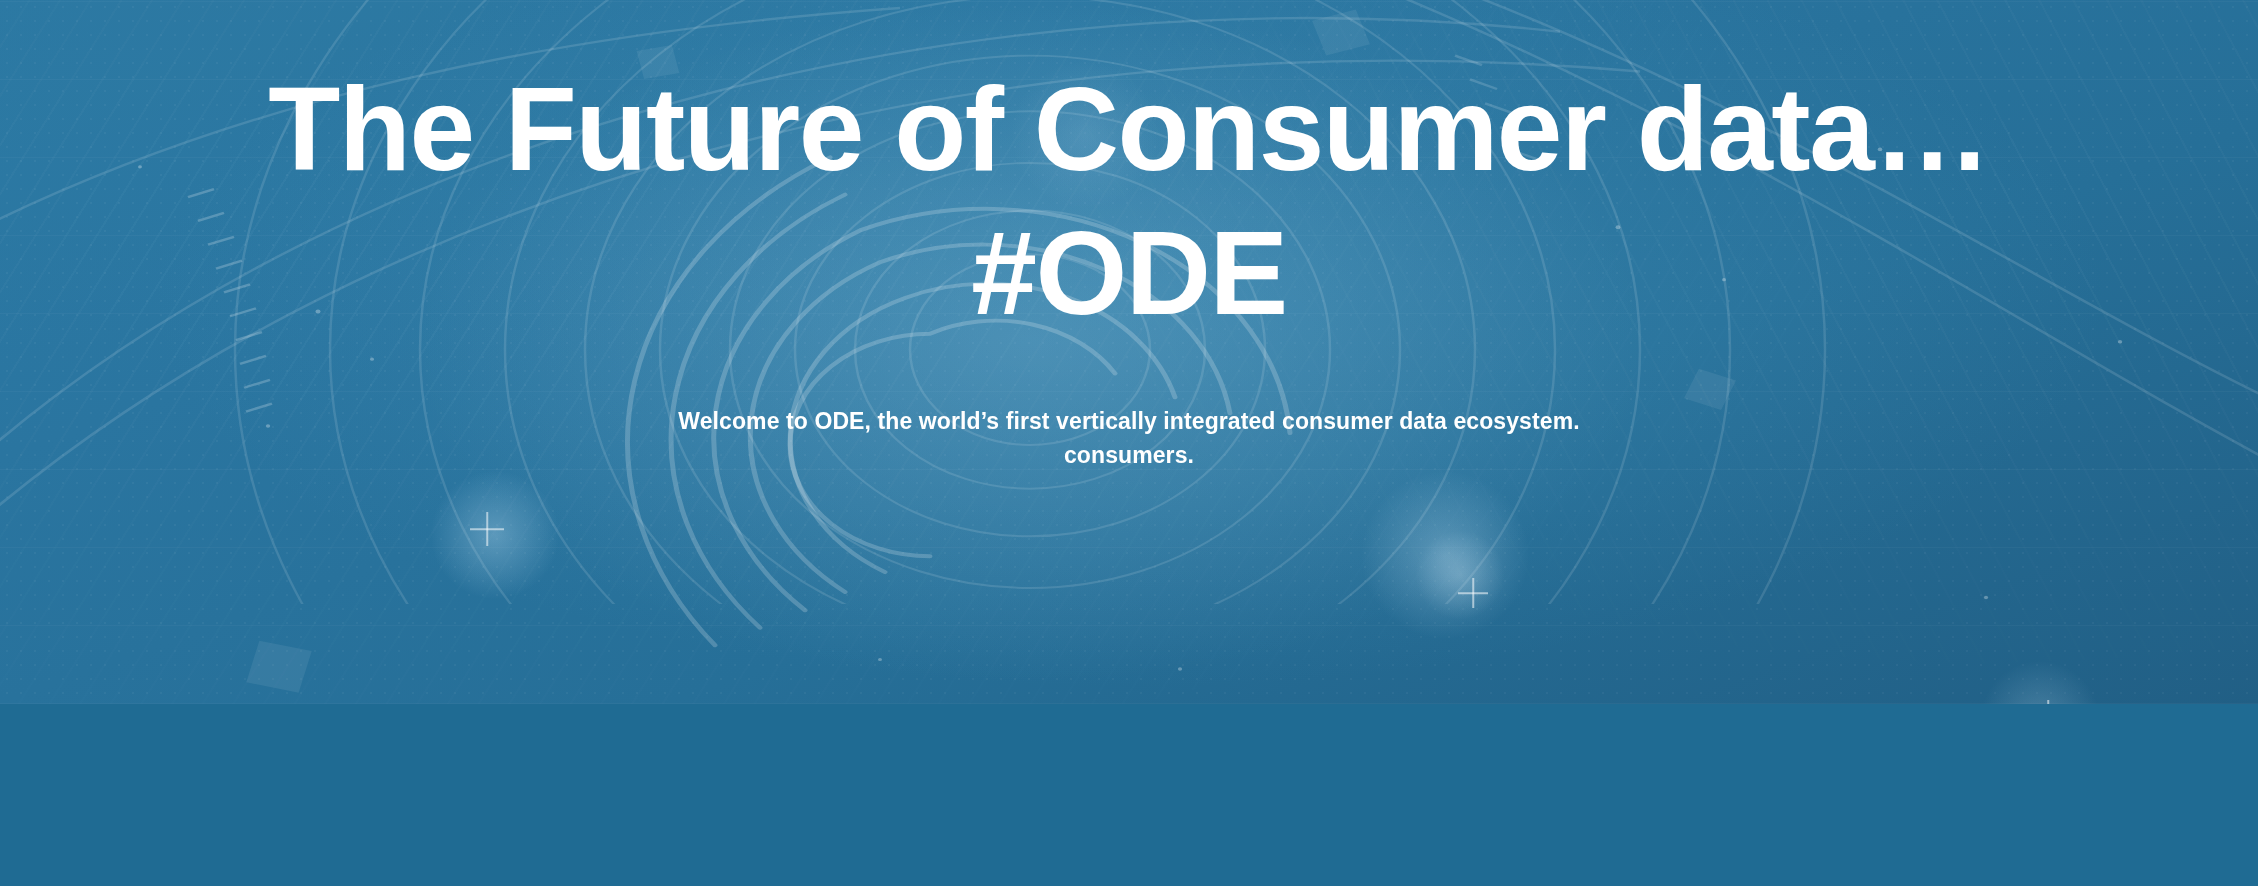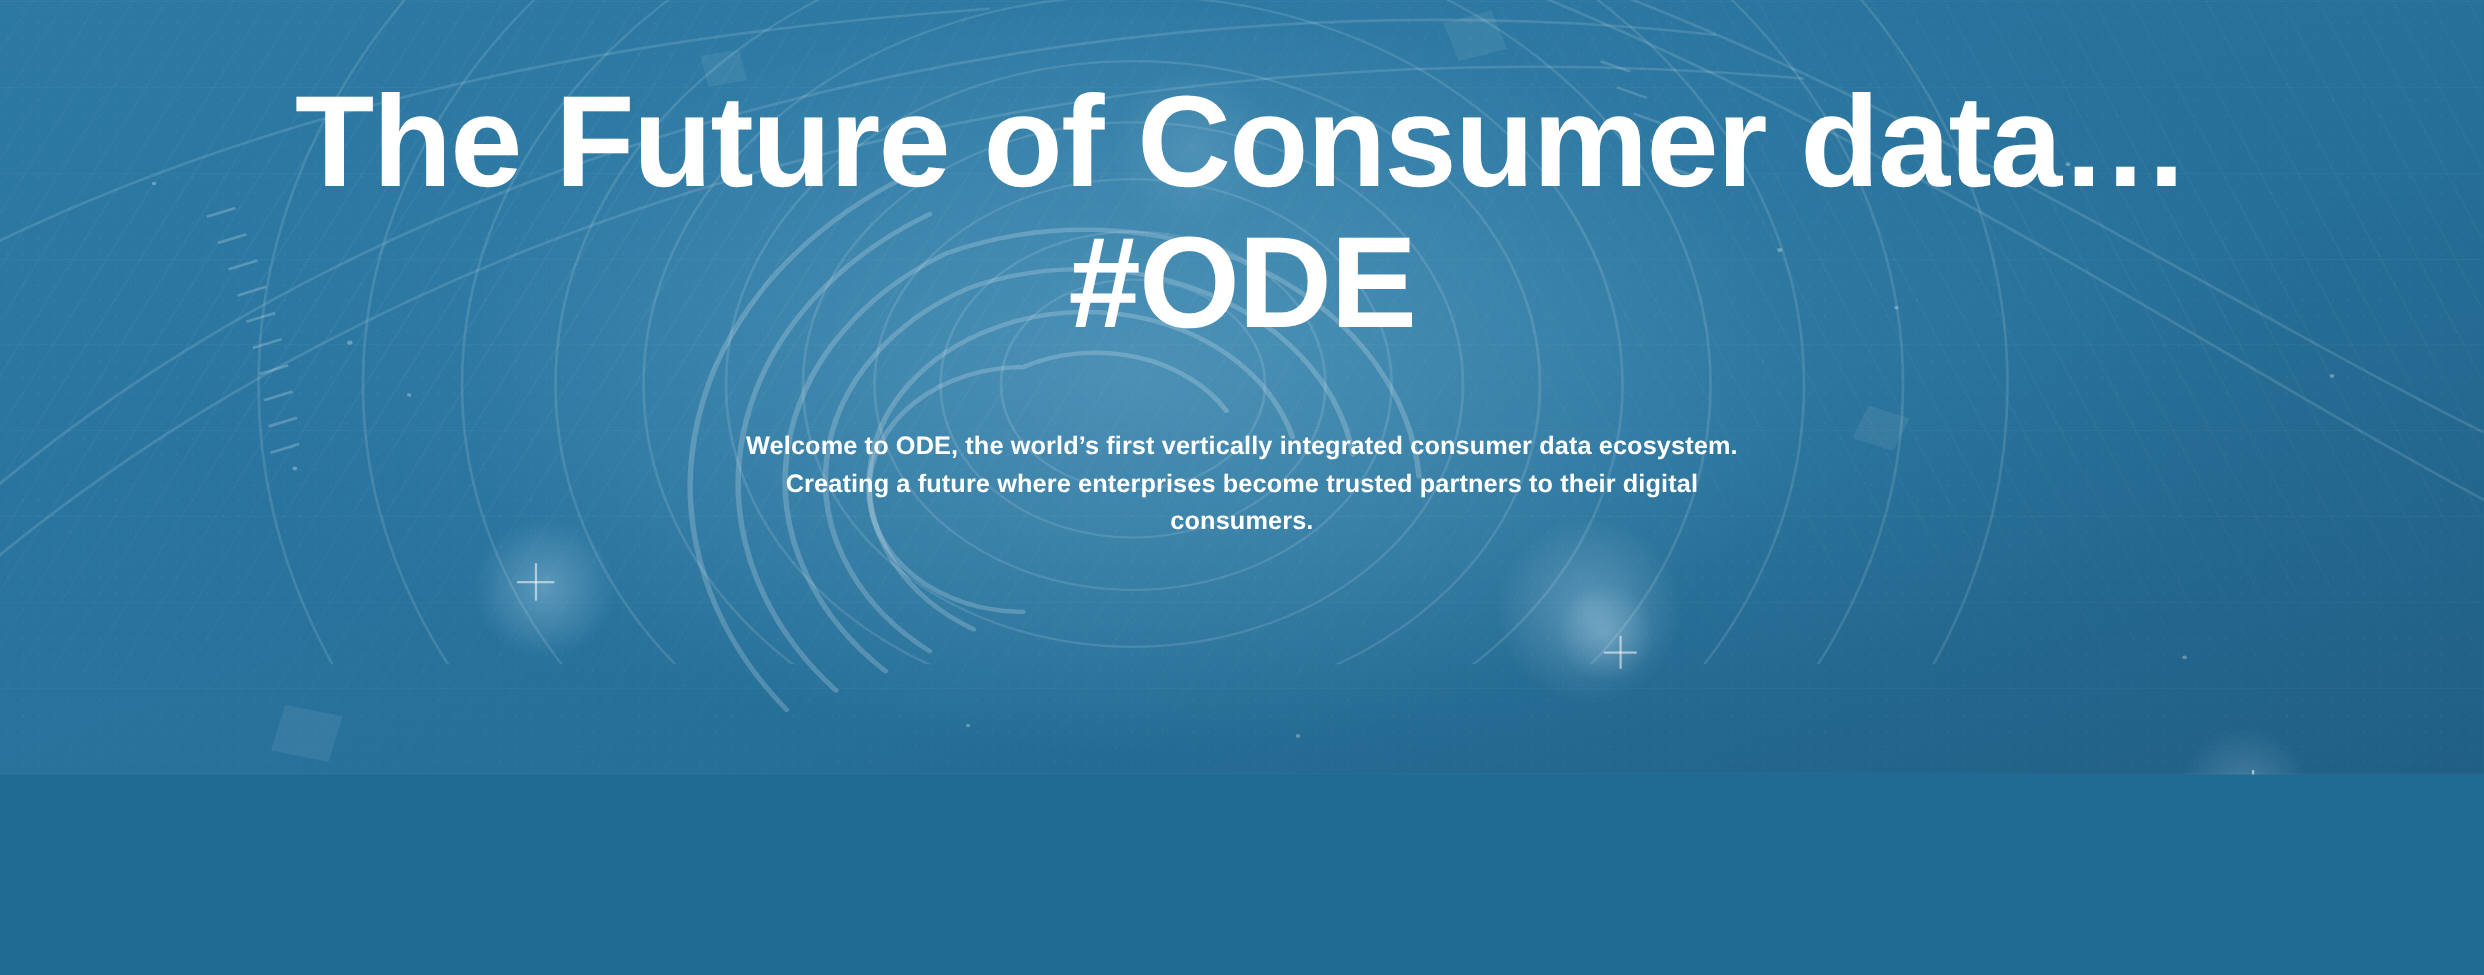--- a/index.html
+++ b/index.html
@@ -113,21 +113,21 @@
     font-family:"Liberation Sans", sans-serif;
     font-weight:700;
     font-size:116px;
     line-height:1.0;
     letter-spacing:-1.5px;
     text-rendering:optimizeLegibility;
   }
   .headline .hl-line { display:block; white-space:nowrap; }
   .hl-1 { font-size:118px; }
   .hl-2 { font-size:118px; margin-top:22px; }
-  .hl-3 { font-size:118px; margin-top:10px; }
+  .hl-3 { font-size:118px; margin-top:26px; }
 
   .subcopy {
     margin-top:72px;
     width:1240px;
     text-align:center;
     color:#ffffff;
     font-family:"Liberation Sans", sans-serif;
     font-weight:700;
     font-size:23px;
     line-height:1.48;
@@ -251,18 +251,17 @@
 
   <div class="content">
 
     <h1 class="headline">
       <span class="hl-line hl-1">The Future of Consumer data…</span>
       <span class="hl-line hl-3">#ODE</span>
     </h1>
 
     <p class="subcopy">
       <span class="sc-line">Welcome to ODE, the world’s first vertically integrated consumer data ecosystem.</span>
-      <span class="sc-line">Creating a future where enterprises become trusted partners to their digital</span>
       <span class="sc-line">consumers.</span>
     </p>
 
   </div>
 </div>
 
 </body></html>

